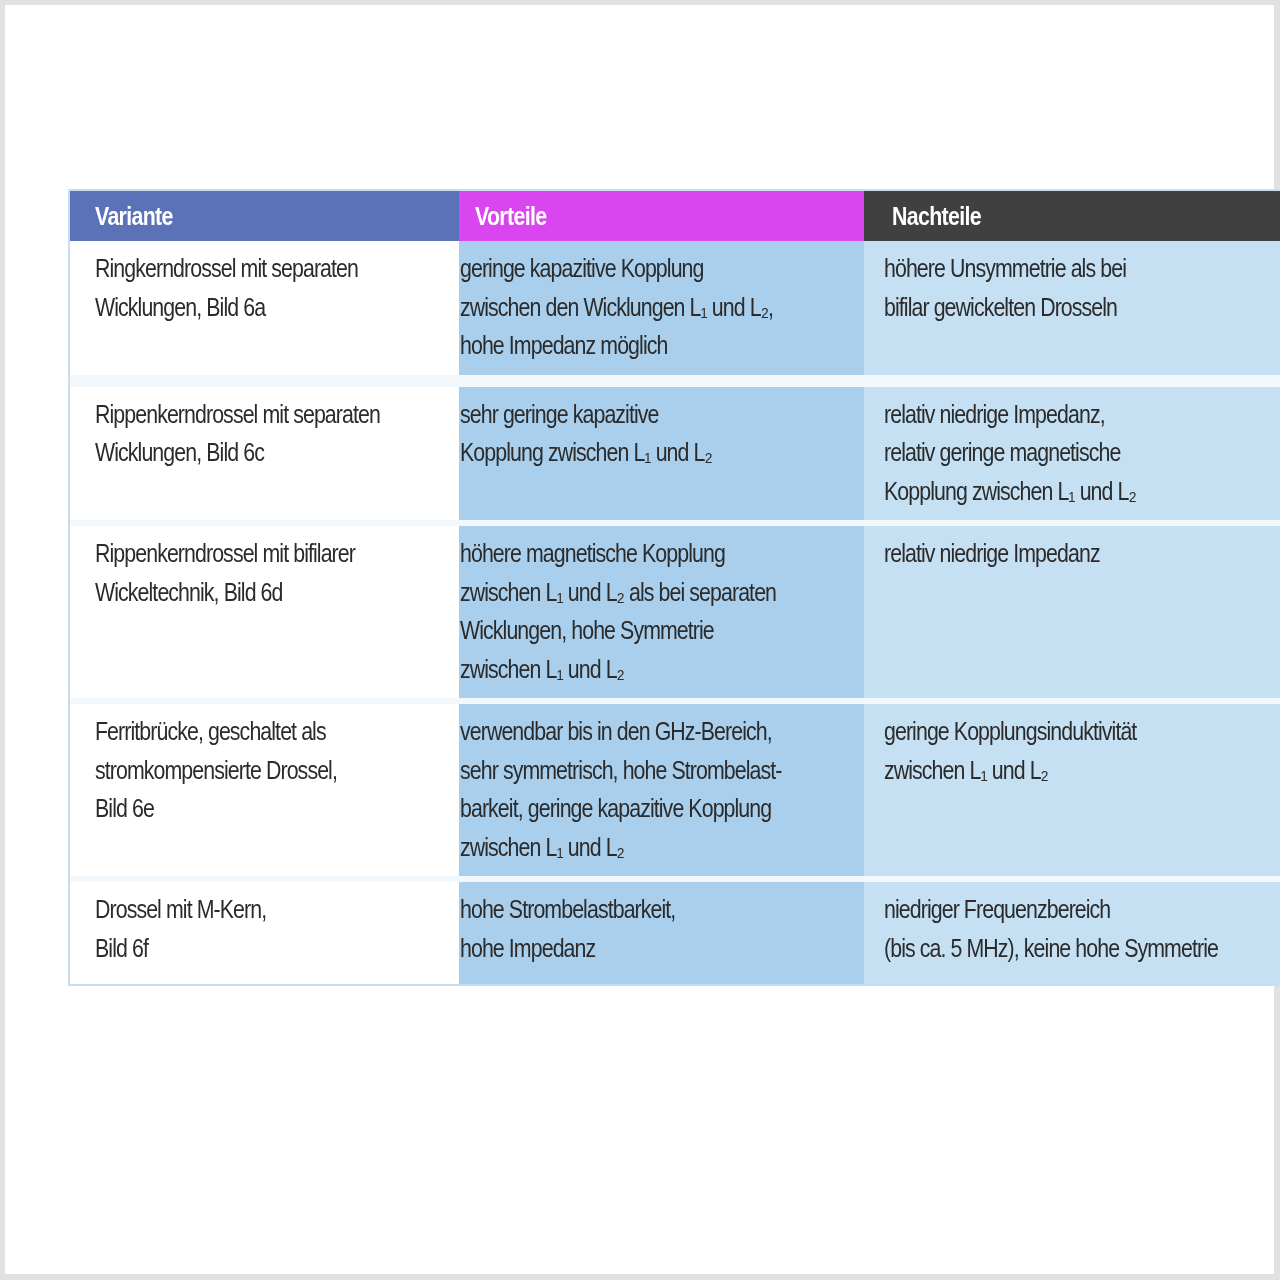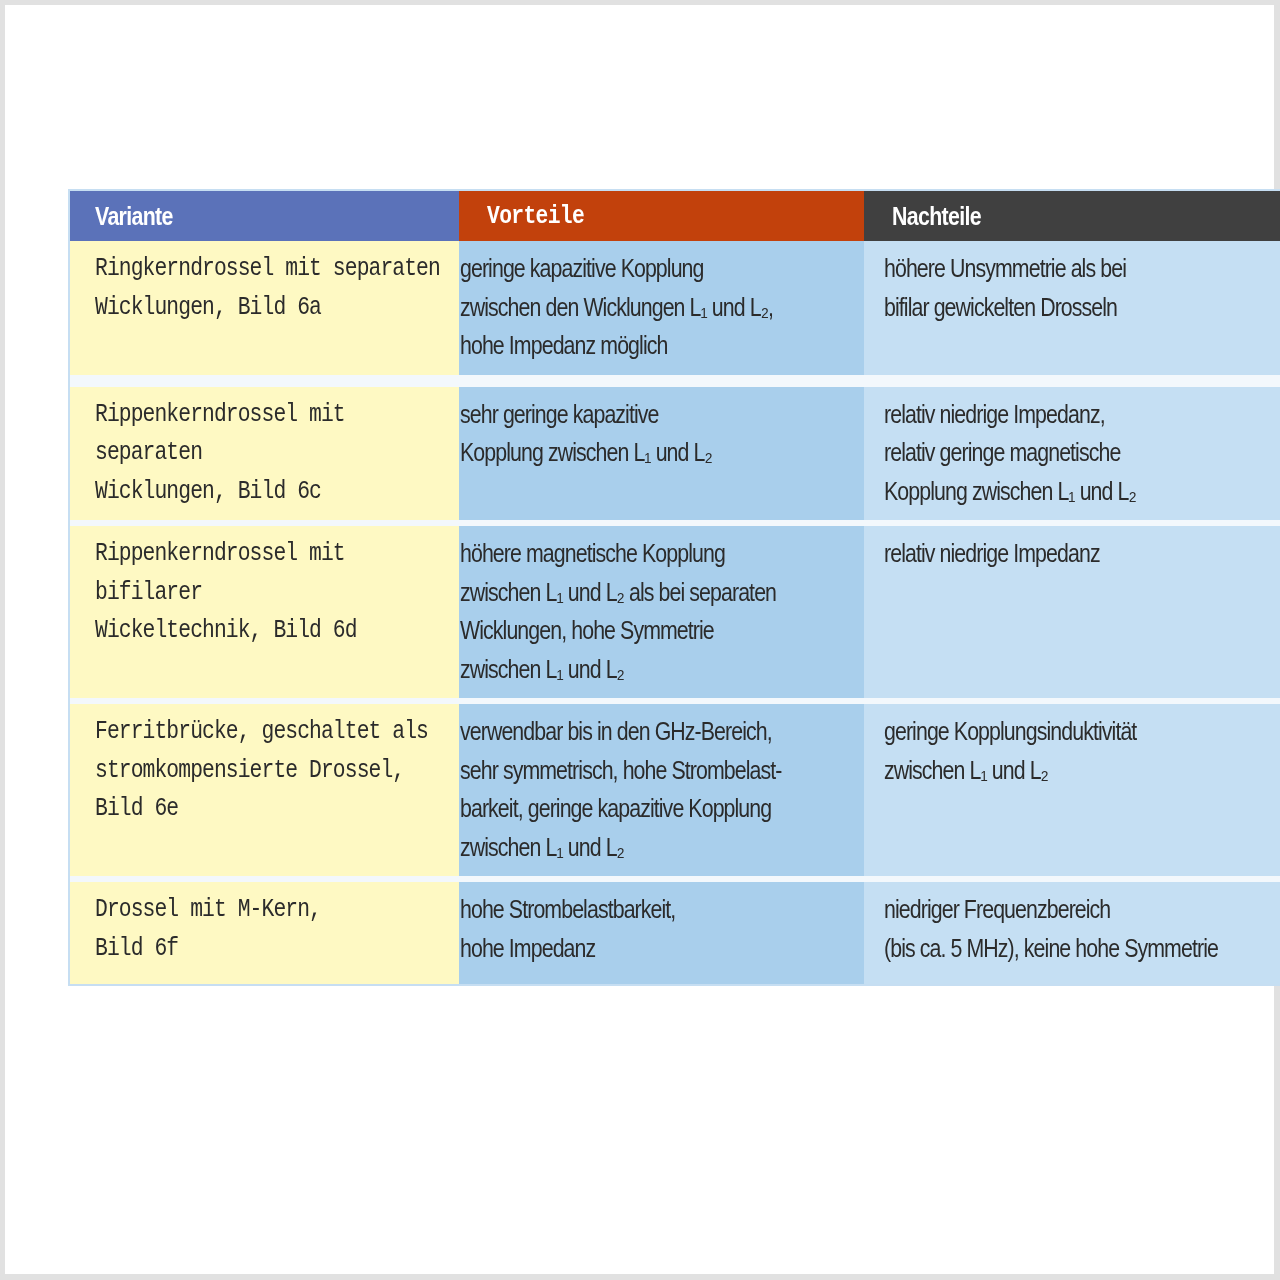--- a/index.html
+++ b/index.html
@@ -3,24 +3,24 @@
 <meta charset="utf-8">
 <style>
   html, body { margin:0; padding:0; }
   body { width:1280px; height:1280px; background:#ffffff; position:relative; overflow:hidden; }
   .frame { position:absolute; left:0; top:0; width:1280px; height:1280px; box-sizing:border-box; border:5px solid #e1e1e1; border-right-width:6px; border-bottom-width:6px; background:#fff; }
   .table-wrap { position:absolute; left:24px; top:184px; width:1234px; box-sizing:border-box; border:2px solid #c6def2; background:#c6def2;margin-left:39px; }
   table { border-collapse:collapse; width:100%; table-layout:fixed; font-family:"Liberation Sans Narrow","Liberation Sans",sans-serif; }
   col.c1 { width:389px; } col.c2 { width:405px; } col.c3 { width:436px; }
   th { text-align:left; color:#ffffff; font-weight:bold; font-size:26px; height:50px; padding:0 0 0 25px; letter-spacing:-0.8px; transform-origin:left; }
   th.h1 { background:#5b72b9; }
-  th.h2 { background:#c2410c; padding-left:28px;font-family:Liberation Mono, monospace; }
+  th.h2 { background:#d946ef; padding-left:16px; }
   th.h3 { background:#404040; padding-left:28px; }
   td { vertical-align:top; font-size:26px; line-height:38.5px; color:#2b2b2b; padding:8px 10px 10px 25px; letter-spacing:-1.1px; }
-  td.c1 { background:#fef9c3;font-family:Liberation Mono, monospace; }
+  td.c1 { background:#ffffff; }
   td.c2 { background:#a9cfec; padding-left:1px; }
   td.c3 { background:#c5dff3; padding-left:20px; }
   tr.sep td { height:0; padding:0; border-top:6px solid #f3f8fc; background:transparent; }
   .cell-text { white-space:pre-line; display:block; transform:scaleX(0.82); transform-origin:left top; width:122%; }
 </style>
 </head>
 <body>
 
 <div class="frame">
   <div class="table-wrap">

